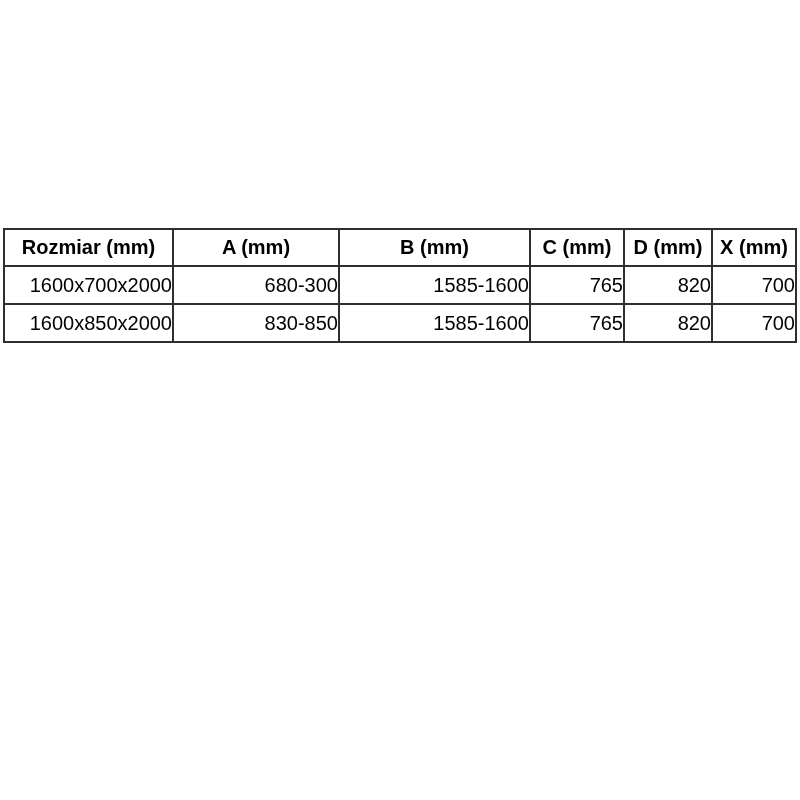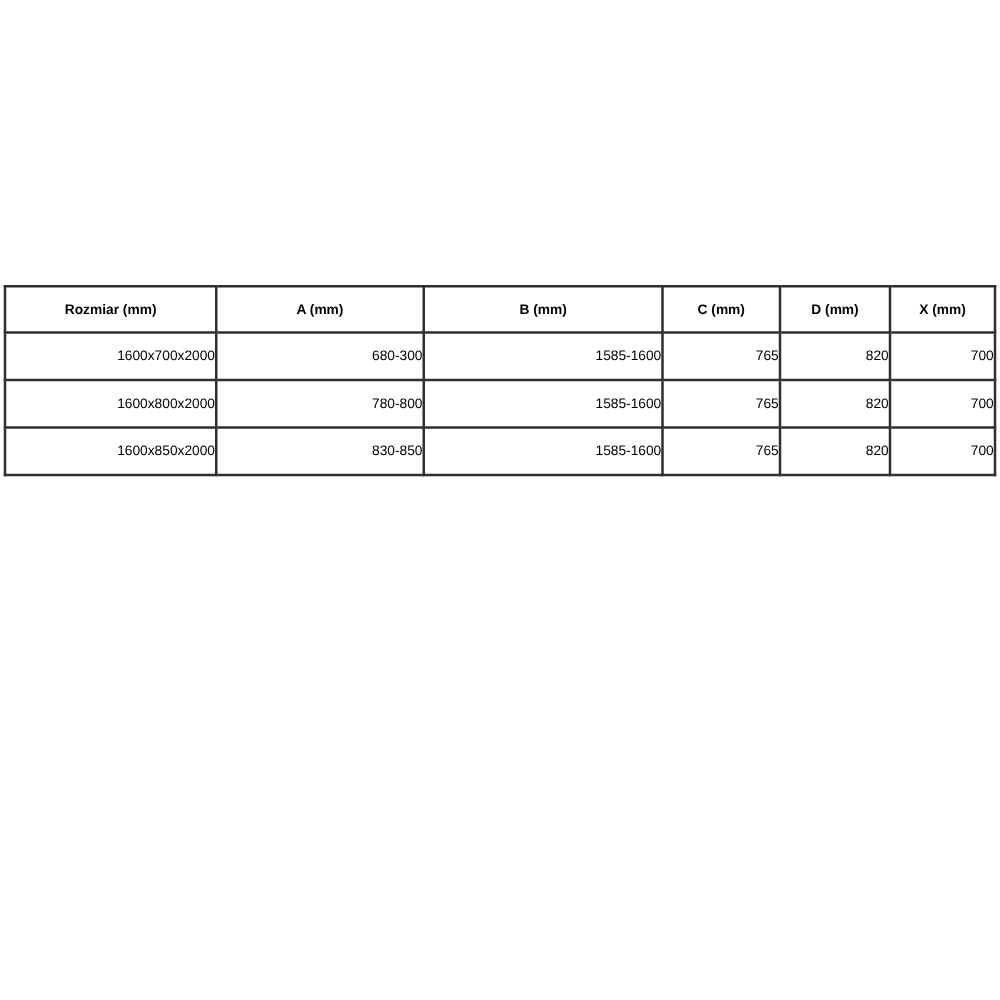--- a/index.html
+++ b/index.html
@@ -25,21 +25,21 @@
     table-layout: fixed;
     width: 792px;
     background: #ffffff;
     color: var(--text-color);
   }
   table.spec-table th,
   table.spec-table td {
     border: 2px solid var(--border-color);
     text-align: center;
     vertical-align: middle;
-    font-size: 11px;
+    font-size: 20px;
     padding: 0;
     overflow: hidden;
     white-space: nowrap;
   }
   table.spec-table th {
     font-weight: bold;
     height: 35px;
   }
   table.spec-table td {
     font-weight: normal;
@@ -79,28 +79,20 @@
     <tbody>
       <tr>
         <td>1600x700x2000</td>
         <td>680-300</td>
         <td>1585-1600</td>
         <td>765</td>
         <td>820</td>
         <td>700</td>
       </tr>
       <tr>
-        <td>1600x800x2000</td>
-        <td>780-800</td>
-        <td>1585-1600</td>
-        <td>765</td>
-        <td>820</td>
-        <td>700</td>
-      </tr>
-      <tr>
         <td>1600x850x2000</td>
         <td>830-850</td>
         <td>1585-1600</td>
         <td>765</td>
         <td>820</td>
         <td>700</td>
       </tr>
     </tbody>
   </table>
 </div>

